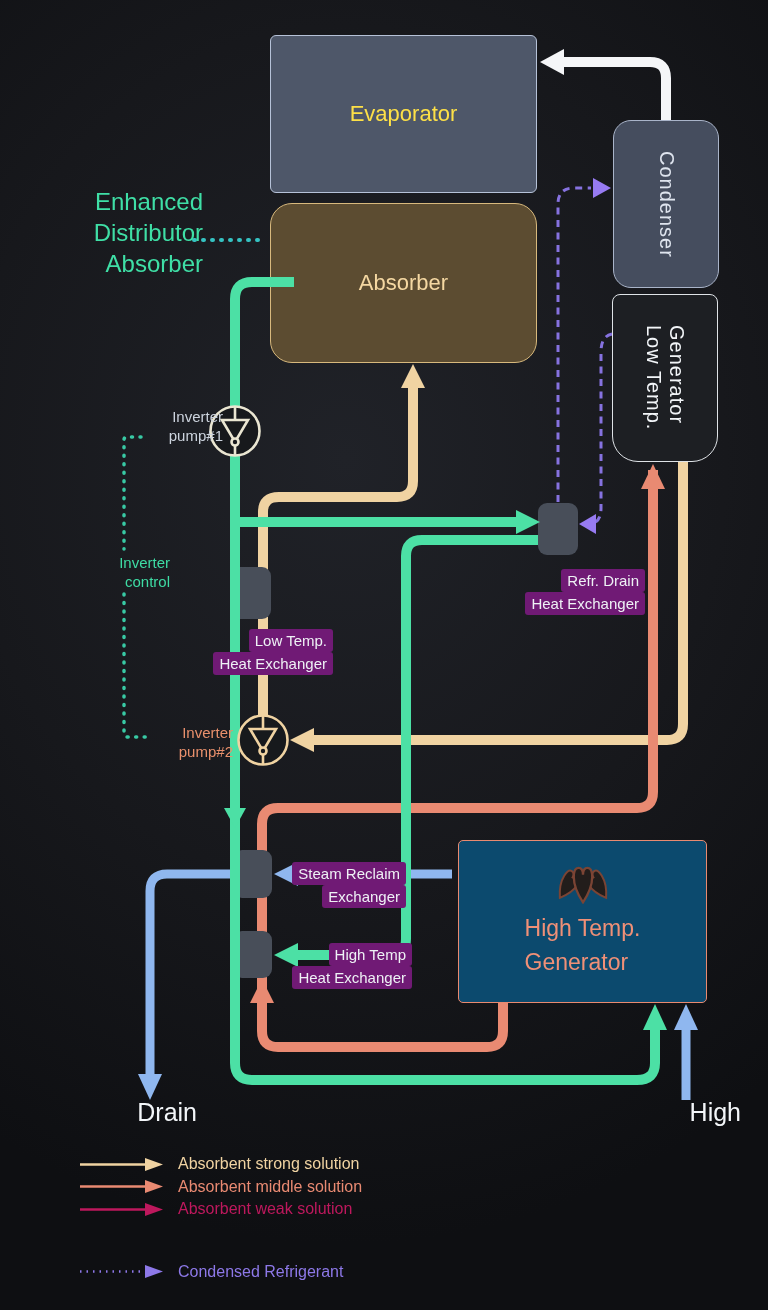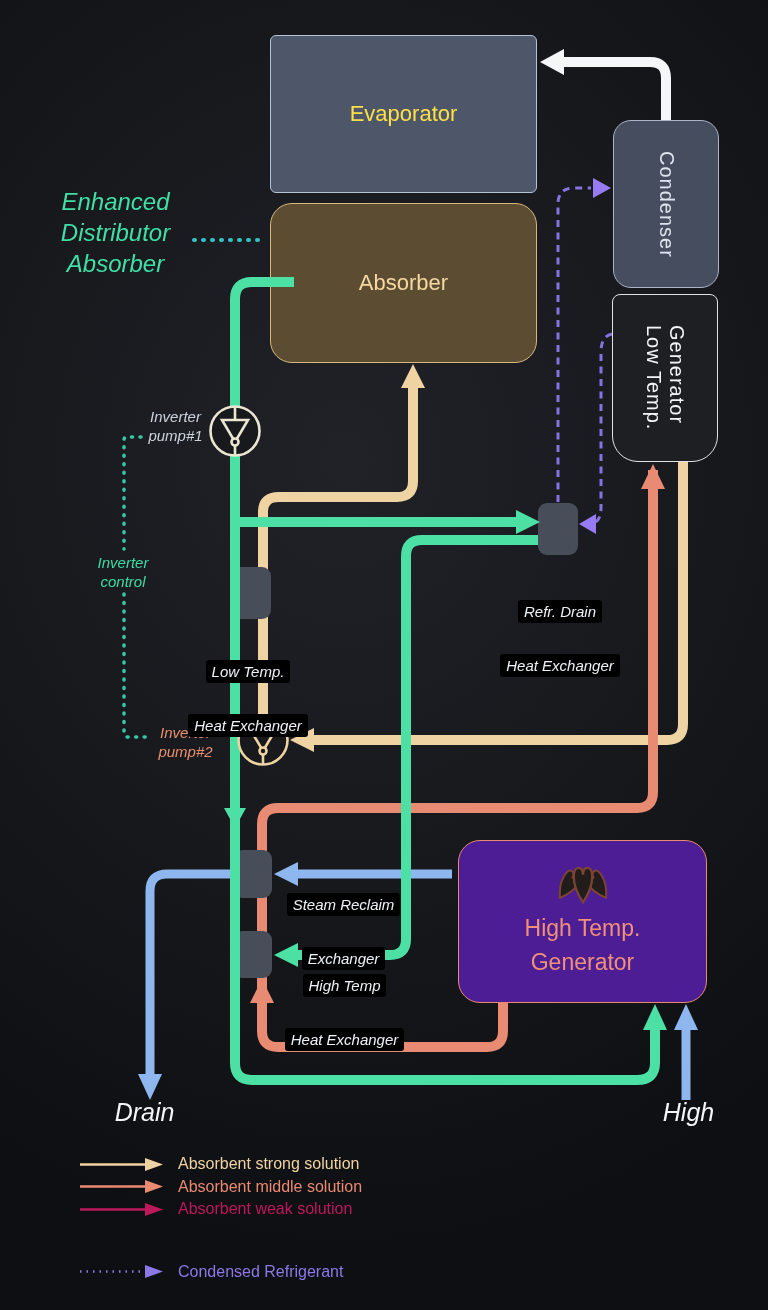--- a/index.html
+++ b/index.html
@@ -6,29 +6,29 @@
   body{
     width:768px;height:1310px;position:relative;overflow:hidden;
     background:radial-gradient(ellipse 90% 60% at 45% 35%, #202228 0%, #17181c 55%, #0e0f12 100%);
     font-family:"Liberation Sans", sans-serif;
     -webkit-font-smoothing:antialiased;
   }
   svg.layer{position:absolute;left:0;top:0;}
   #pipes-under{z-index:1;}
   .box{position:absolute;z-index:2;display:flex;align-items:center;justify-content:center;box-sizing:border-box;}
   #pipes-over{z-index:3;}
-  .lbl{position:absolute;z-index:4;text-align:center;font-size:15px;line-height:19px;color:#eef1f5;font-style:italic;}
-  .lbl .pl{background:#000000;padding:0 6px;border-radius:3px;display:inline-block;margin-top:31px;}
+  .lbl{position:absolute;z-index:4;text-align:right;font-size:15px;line-height:19px;color:#eef1f5;}
+  .lbl .pl{background:#701a75;padding:0 6px;border-radius:3px;display:inline-block;}
   .lbl2{line-height:23px;}
 
   #box-evaporator{left:270px;top:35px;width:267px;height:158px;background:#4e5769;border:1.5px solid #b6c2d8;border-radius:6px;color:#fde047;font-size:22px;}
   #box-absorber{left:270px;top:203px;width:267px;height:160px;background:#5c4c31;border:1.5px solid #d8b97d;border-radius:22px;color:#f5d8a2;font-size:22px;}
   #box-condenser{left:613px;top:120px;width:106px;height:168px;background:#454d5e;border:1.5px solid #a9b4c9;border-radius:18px;color:#dee4ee;font-size:20px;}
   #box-ltg{left:612px;top:294px;width:106px;height:168px;background:#1d1f23;border:1.5px solid #dfe3e7;border-radius:8px 8px 26px 26px;color:#f2f5f8;font-size:20px;}
-  #box-htg{left:458px;top:840px;width:249px;height:163px;background:#4c1d95;border:1.5px solid #e98a70;border-radius:22px;color:#f09077;font-size:23px;flex-direction:column;line-height:34px;text-align:center;}
+  #box-htg{left:458px;top:840px;width:249px;height:163px;background:#0c4a6e;border:1.5px solid #e98a70;border-radius:5px;color:#f09077;font-size:23px;flex-direction:column;line-height:34px;}
   .vtext{writing-mode:vertical-lr;-webkit-text-orientation:sideways;text-orientation:sideways;letter-spacing:1px;}
   .vtext span{display:block;}
   .hx{position:absolute;background:#484e59;border-radius:9px;z-index:2;}
   #hx-ltx{left:231px;top:567px;width:40px;height:52px;}
   #hx-rdx{left:538px;top:503px;width:40px;height:52px;}
   #hx-hrx{left:233px;top:850px;width:39px;height:48px;}
   #hx-htx{left:233px;top:931px;width:39px;height:47px;}
 
   #lbl-eda{left:28px;top:186px;width:175px;font-size:24px;line-height:31px;color:#3fdfa6;}
   #lbl-pump1{left:128px;top:407px;width:95px;color:#ccd3dd;}

